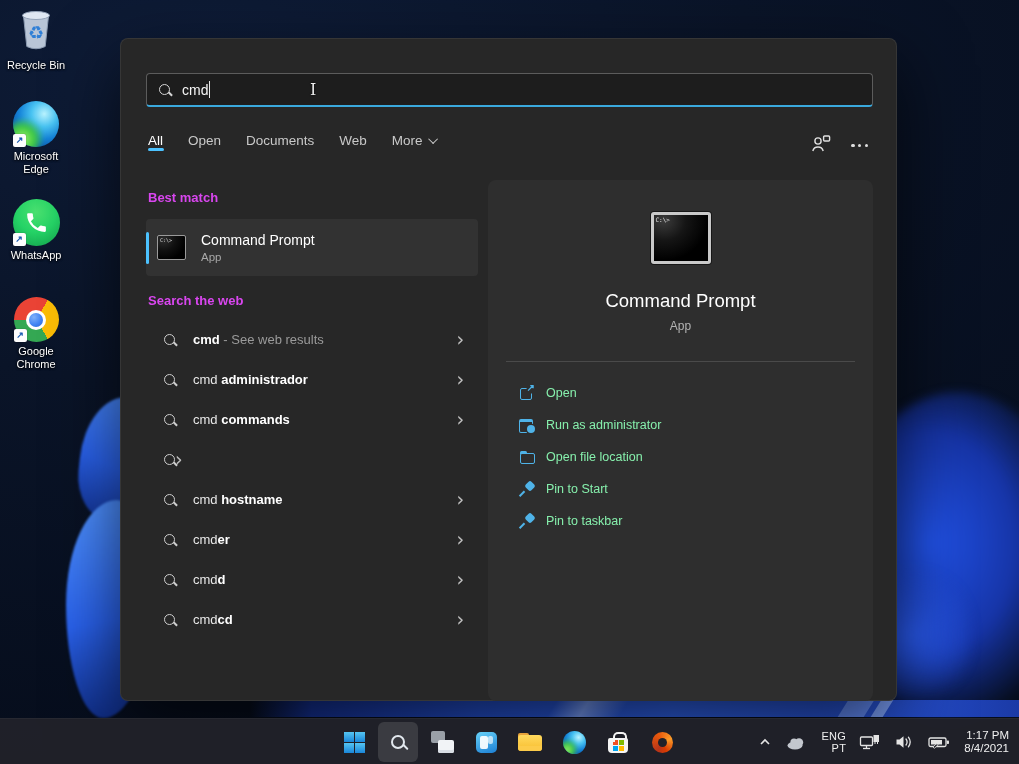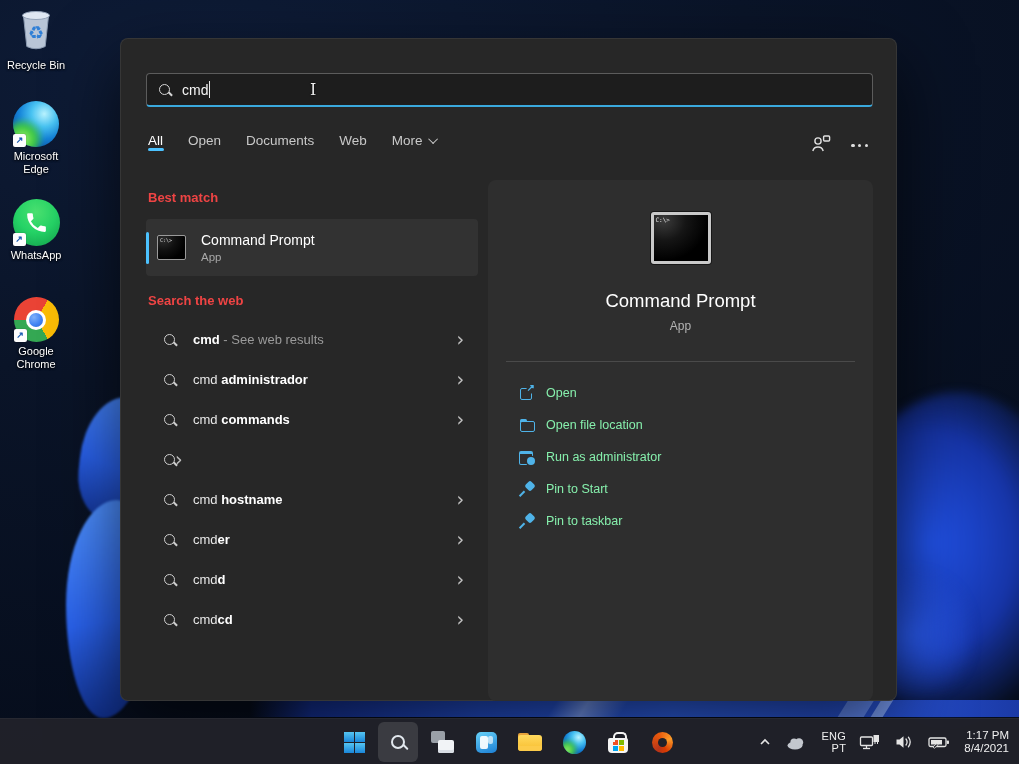--- a/index.html
+++ b/index.html
@@ -67,21 +67,21 @@
   .tabs { position:absolute; left:27px; top:94px; height:30px; display:flex; gap:25px; align-items:flex-start; }
   .tab { font-size:13.5px; color:#c9c9c9; position:relative; padding-bottom:3px; cursor:default; display:flex; align-items:center; gap:6px; }
   .tab.selected { color:#ffffff; }
   .tab.selected::after { content:""; position:absolute; left:0; bottom:0; width:16px; height:3px; background:#4cc2ff; border-radius:2px; }
   .tab .chev-down { width:7px; height:7px; border-left:1.4px solid #c9c9c9; border-bottom:1.4px solid #c9c9c9;
       transform:rotate(-45deg) translateY(-2px); margin-left:2px; }
   .tab-actions { position:absolute; right:28px; top:95px; display:flex; gap:20px; align-items:center; }
   .dots { display:flex; gap:3.5px; align-items:center; height:18px; }
   .dots i { width:3.2px; height:3.2px; border-radius:50%; background:#e0e0e0; }
 
-  .sec-header { position:absolute; left:27px; font-size:13px; font-weight:bold; color:#ef4444; }
+  .sec-header { position:absolute; left:27px; font-size:13px; font-weight:bold; color:#d946ef; }
 
   .bm-card { position:absolute; left:25px; top:180px; width:332px; height:57px; background:#323232; border-radius:4px;
       display:flex; align-items:center; padding-left:11px; }
   .bm-bar { position:absolute; left:0px; top:50%; transform:translateY(-50%); width:3px; height:32px; background:#4cc2ff; border-radius:2px; }
   .cmd-small { position:relative; width:29px; height:25px; background: radial-gradient(ellipse at 20% 15%, #2e2e2e 0%, #101010 40%, #000 75%);
       border:1px solid #9a9a9a; border-radius:2px; flex:none; }
   .cmd-small::before { content:"C:\\>"; position:absolute; top:1px; left:2px; font-family:"DejaVu Sans Mono",monospace; font-size:5px; color:#ddd; }
   .bm-texts { margin-left:15px; }
   .bm-title { font-size:14px; color:#ffffff; }
   .bm-sub { font-size:11.5px; color:#a9a9a9; margin-top:3px; }
@@ -312,26 +312,26 @@
     <div class="cmd-big"></div>
     <div class="pv-title">Command Prompt</div>
     <div class="pv-sub">App</div>
     <div class="pv-divider"></div>
     <div class="alist">
       <div class="arow">
         <span class="ai ai-open"></span>
         <span class="alabel">Open</span>
       </div>
       <div class="arow">
+        <span class="ai ai-admin"></span>
+        <span class="alabel">Run as administrator</span>
+      </div>
+      <div class="arow">
         <span class="ai ai-folder"></span>
         <span class="alabel">Open file location</span>
-      </div>
-      <div class="arow">
-        <span class="ai ai-admin"></span>
-        <span class="alabel">Run as administrator</span>
       </div>
       <div class="arow">
         <span class="ai ai-pin"></span>
         <span class="alabel">Pin to Start</span>
       </div>
       <div class="arow">
         <span class="ai ai-pin"></span>
         <span class="alabel">Pin to taskbar</span>
       </div>
     </div>

